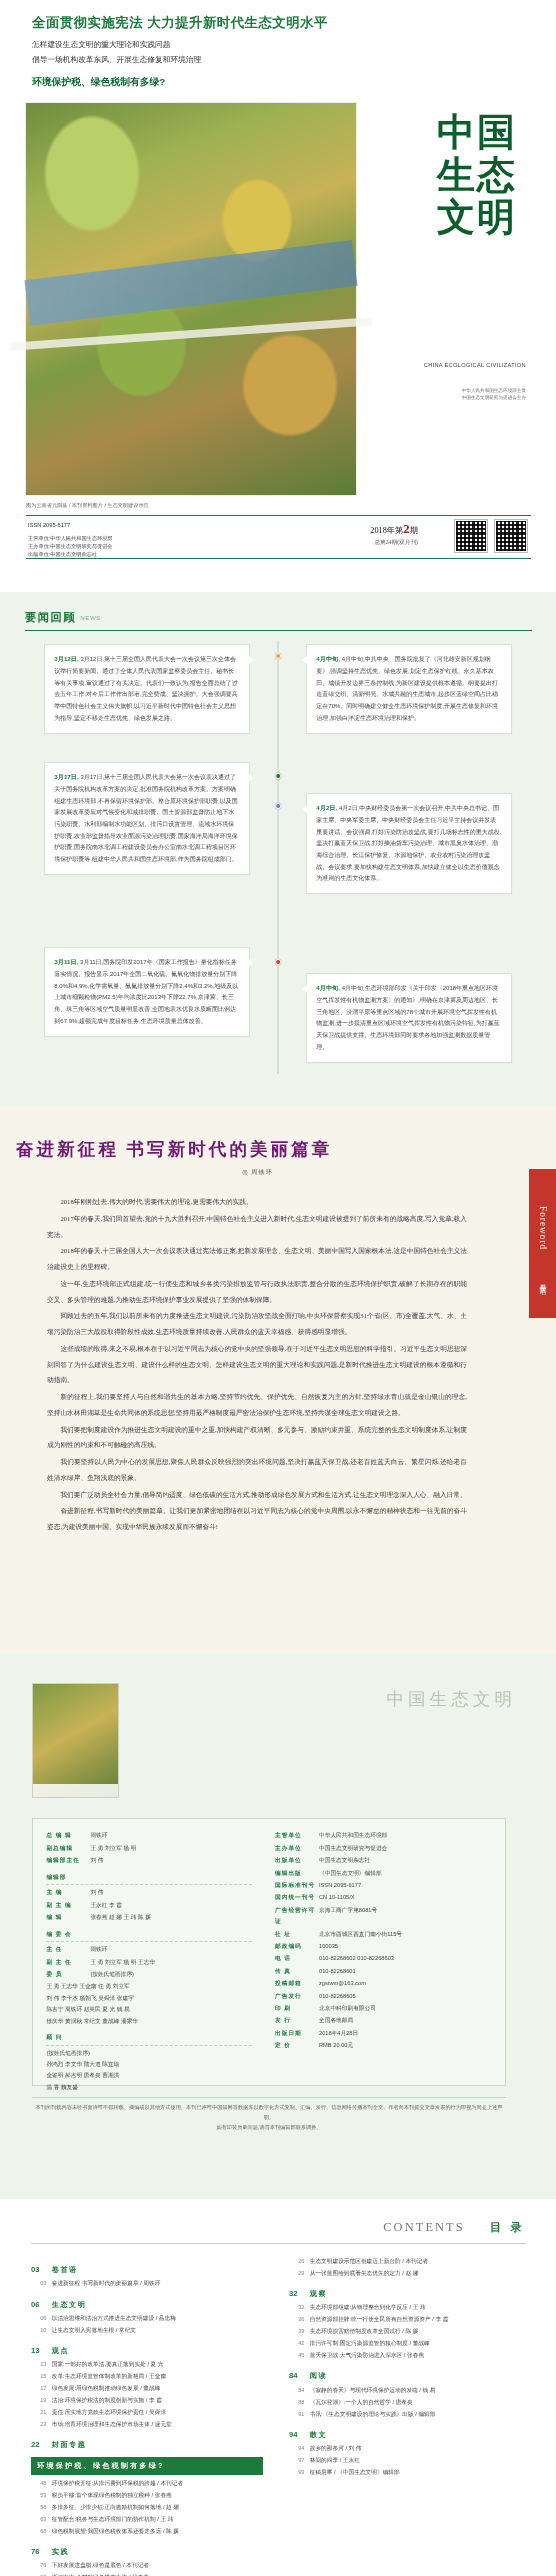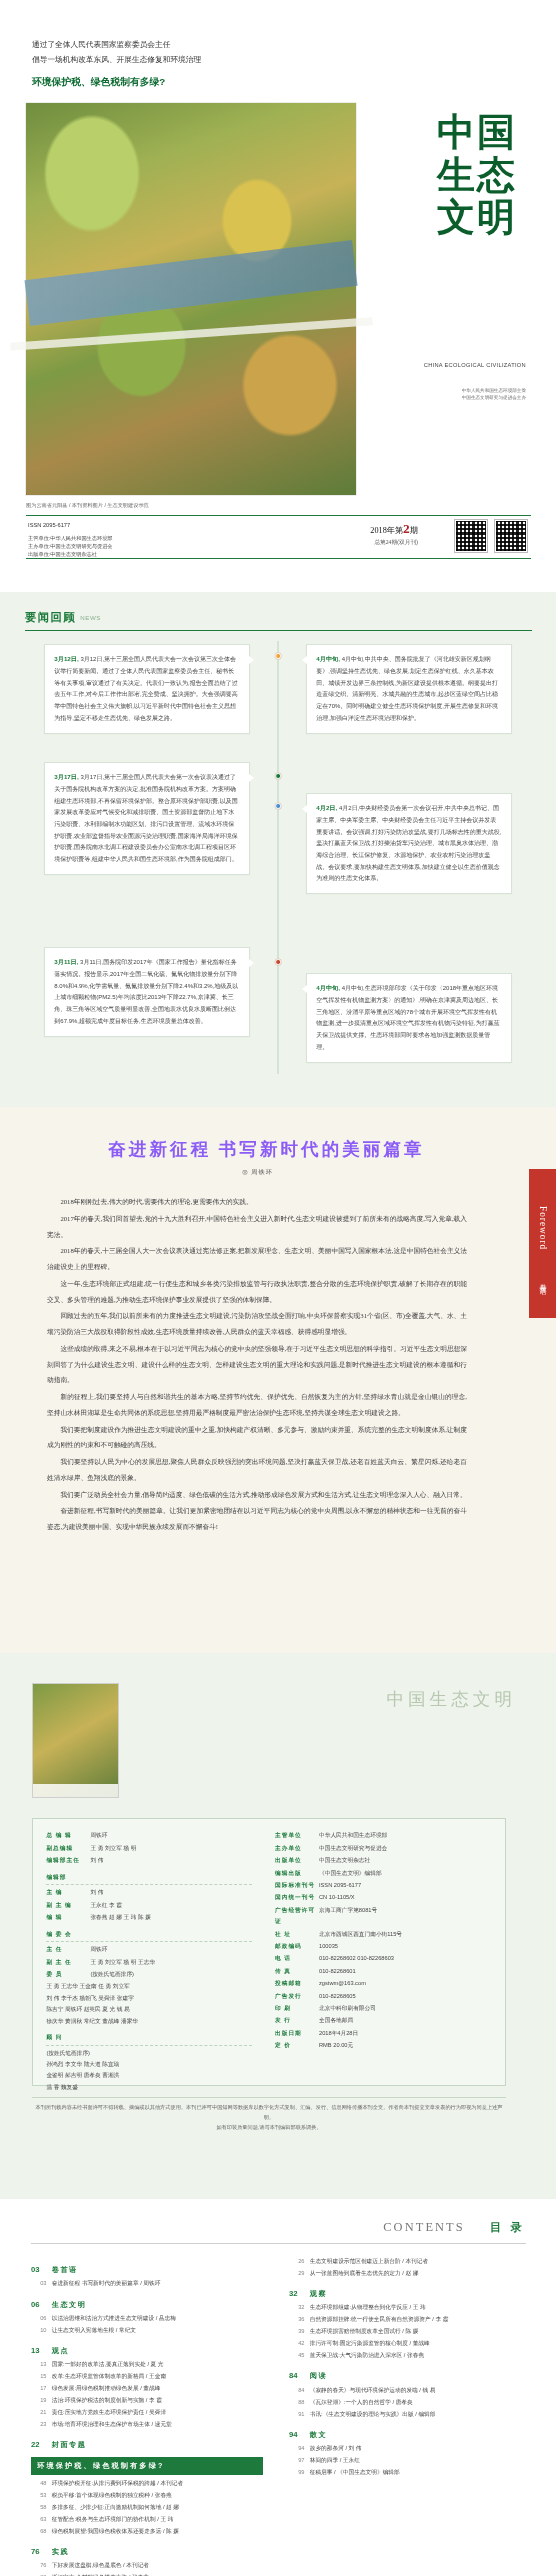--- a/index.html
+++ b/index.html
@@ -134,23 +134,23 @@
   .fw-tab {
     position:absolute; right:0; top:62px; width:27px; height:149px;
     background:#c4352c; color:#fff; text-align:center; padding-top:12.4px;
   }
   .fw-tab .en {
     font-size:9.3px; letter-spacing:1px; writing-mode:vertical-rl;
     margin:0 auto; height:93px; font-family:"Liberation Serif",serif;
   }
   .fw-tab .cn { font-size:7.2px; writing-mode:vertical-rl; margin:4.1px auto 0; letter-spacing:2.1px; }
   .fw-title {
-    position:absolute; left:9px; top:30px; width:515px; text-align:center;
+    position:absolute; left:16px; top:30px; width:515px; text-align:left;
     font-family:"Liberation Serif","DejaVu Serif",serif;
-    font-size:17.5px; font-weight:bold; color:#8b5cf6; letter-spacing:3.1px;
+    font-size:17.5px; font-weight:bold; color:#701a75; letter-spacing:3.1px;
   }
   .fw-author {
     position:absolute; left:0; top:61px; width:515px; text-align:center;
     font-size:6.2px; color:#555; letter-spacing:1px;
   }
   .fw-body {
     position:absolute; left:47px; top:87px; width:420px;
     font-family:"Liberation Serif","DejaVu Serif",serif;
     font-size:6.7px; line-height:2.35; color:#3a3a3a; text-align:justify;
   }
@@ -211,21 +211,22 @@
   .ct-feature {
     border:0.5px solid #ddd; padding:5.2px 6.2px; margin:5.2px 0;
   }
   .ct-feature .ft { font-size:6.7px; font-weight:bold; color:#222; letter-spacing:1px; margin-bottom:3.1px; }
 </style>
 </head>
 <body>
 
 <div class="page" id="cover">
   <div class="cover-inner">
-    <div class="cover-sub1">通过了全体人民代表国家监察委员会主任</div>
+    <div class="cover-headline">全面贯彻实施宪法 大力提升新时代生态文明水平</div>
+    <div class="cover-sub1">怎样建设生态文明的重大理论和实践问题</div>
     <div class="cover-sub2">倡导一场机构改革东风、开展生态修复和环境治理</div>
     <div class="cover-kicker">环境保护税、绿色税制有多绿?</div>
 
     <div class="cover-photo">
       <div class="river"></div>
       <div class="road"></div>
     </div>
 
     <div class="cover-title">中国生态文明</div>
     <div class="cover-en">CHINA ECOLOGICAL CIVILIZATION</div>

